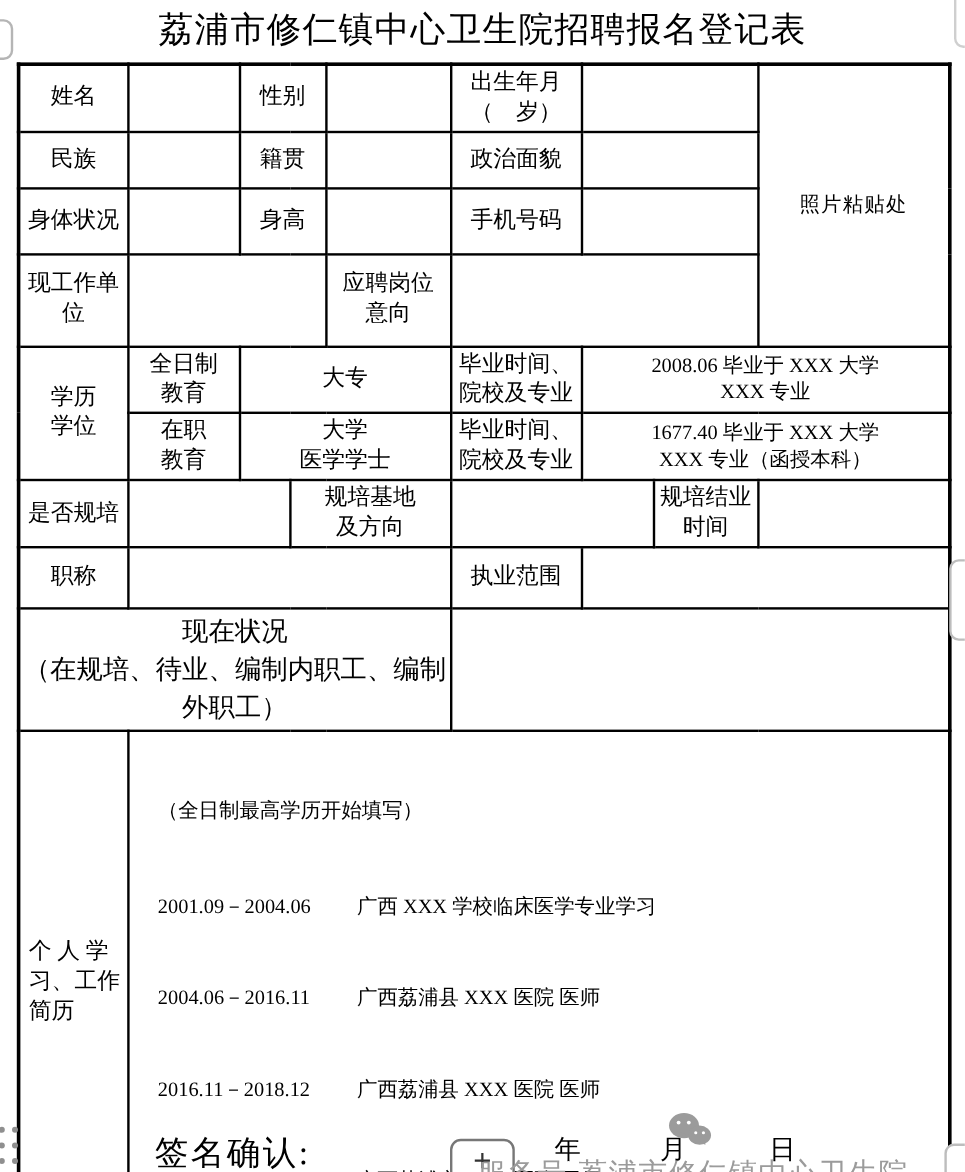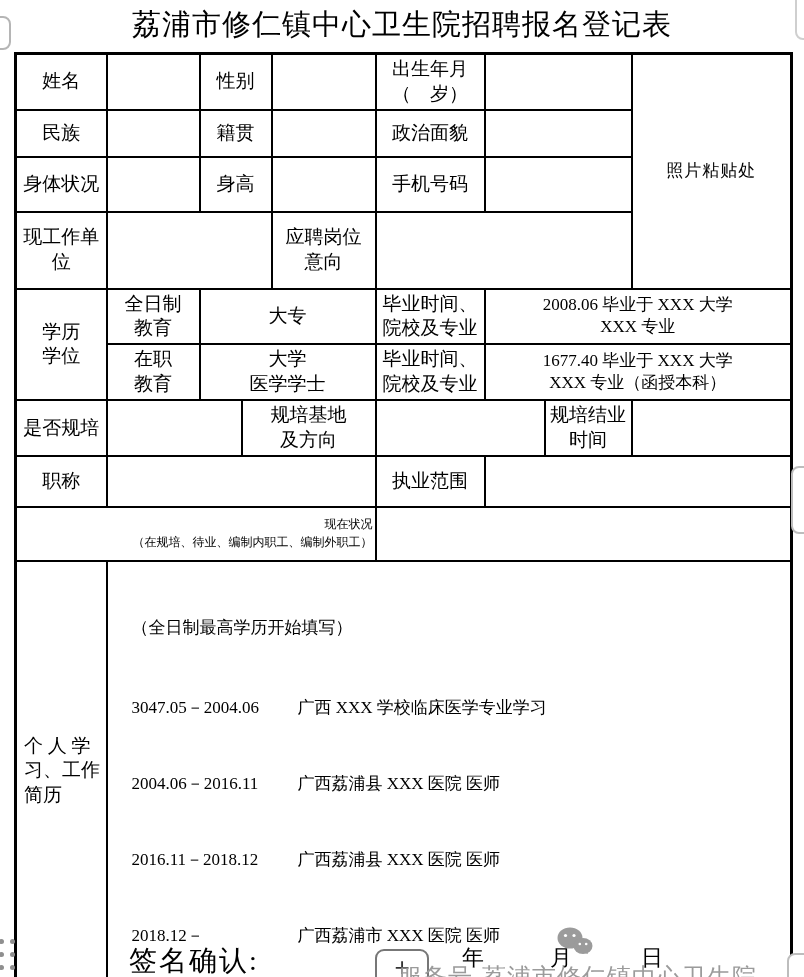--- a/index.html
+++ b/index.html
@@ -20,21 +20,21 @@
   }
   td{
     border:2px solid #000;
     text-align:center;vertical-align:middle;
     font-size:19px;line-height:1.3;color:#000;
     white-space:pre-line;padding:2px;overflow:hidden;
   }
   td.val{font-size:17px;}
   td.photo-cell{font-size:17px;letter-spacing:1px;}
   td.left-cell{text-align:left;padding-left:7px;}
-  td.status-cell{font-size:12px;line-height:1.45;text-align:right;}
+  td.status-cell{font-size:22px;line-height:1.45;}
   td.resume-cell{
     text-align:left;vertical-align:top;
     padding:30px 8px 8px 24px;font-size:17px;
   }
   .resume-note{margin-bottom:4px;line-height:27px;}
   .resume-line{line-height:27px;}
   .resume-period{display:inline-block;width:166px;}
   
   .signature{
     position:absolute;left:129px;top:942px;
@@ -168,21 +168,21 @@
 （在规培、待业、编制内职工、编制外职工）</td>
     <td colspan="4" class="val"></td>
   </tr>
   <tr style="height:215px">
     <td class="left-cell">个 人 学
 习、工作
 简历</td>
     <td colspan="8" class="resume-cell">
       <div class="resume-note">（全日制最高学历开始填写）</div>
       <div class="resume-line">
-        <span class="resume-period">3047.05－2004.06</span><span>广西 XXX 学校临床医学专业学习</span>
+        <span class="resume-period">2001.09－2004.06</span><span>广西 XXX 学校临床医学专业学习</span>
       </div>
       <div class="resume-line">
         <span class="resume-period">2004.06－2016.11</span><span>广西荔浦县 XXX 医院  医师</span>
       </div>
       <div class="resume-line">
         <span class="resume-period">2016.11－2018.12</span><span>广西荔浦县 XXX 医院  医师</span>
       </div>
       <div class="resume-line">
         <span class="resume-period">2018.12－</span><span>广西荔浦市 XXX 医院  医师</span>
       </div>

